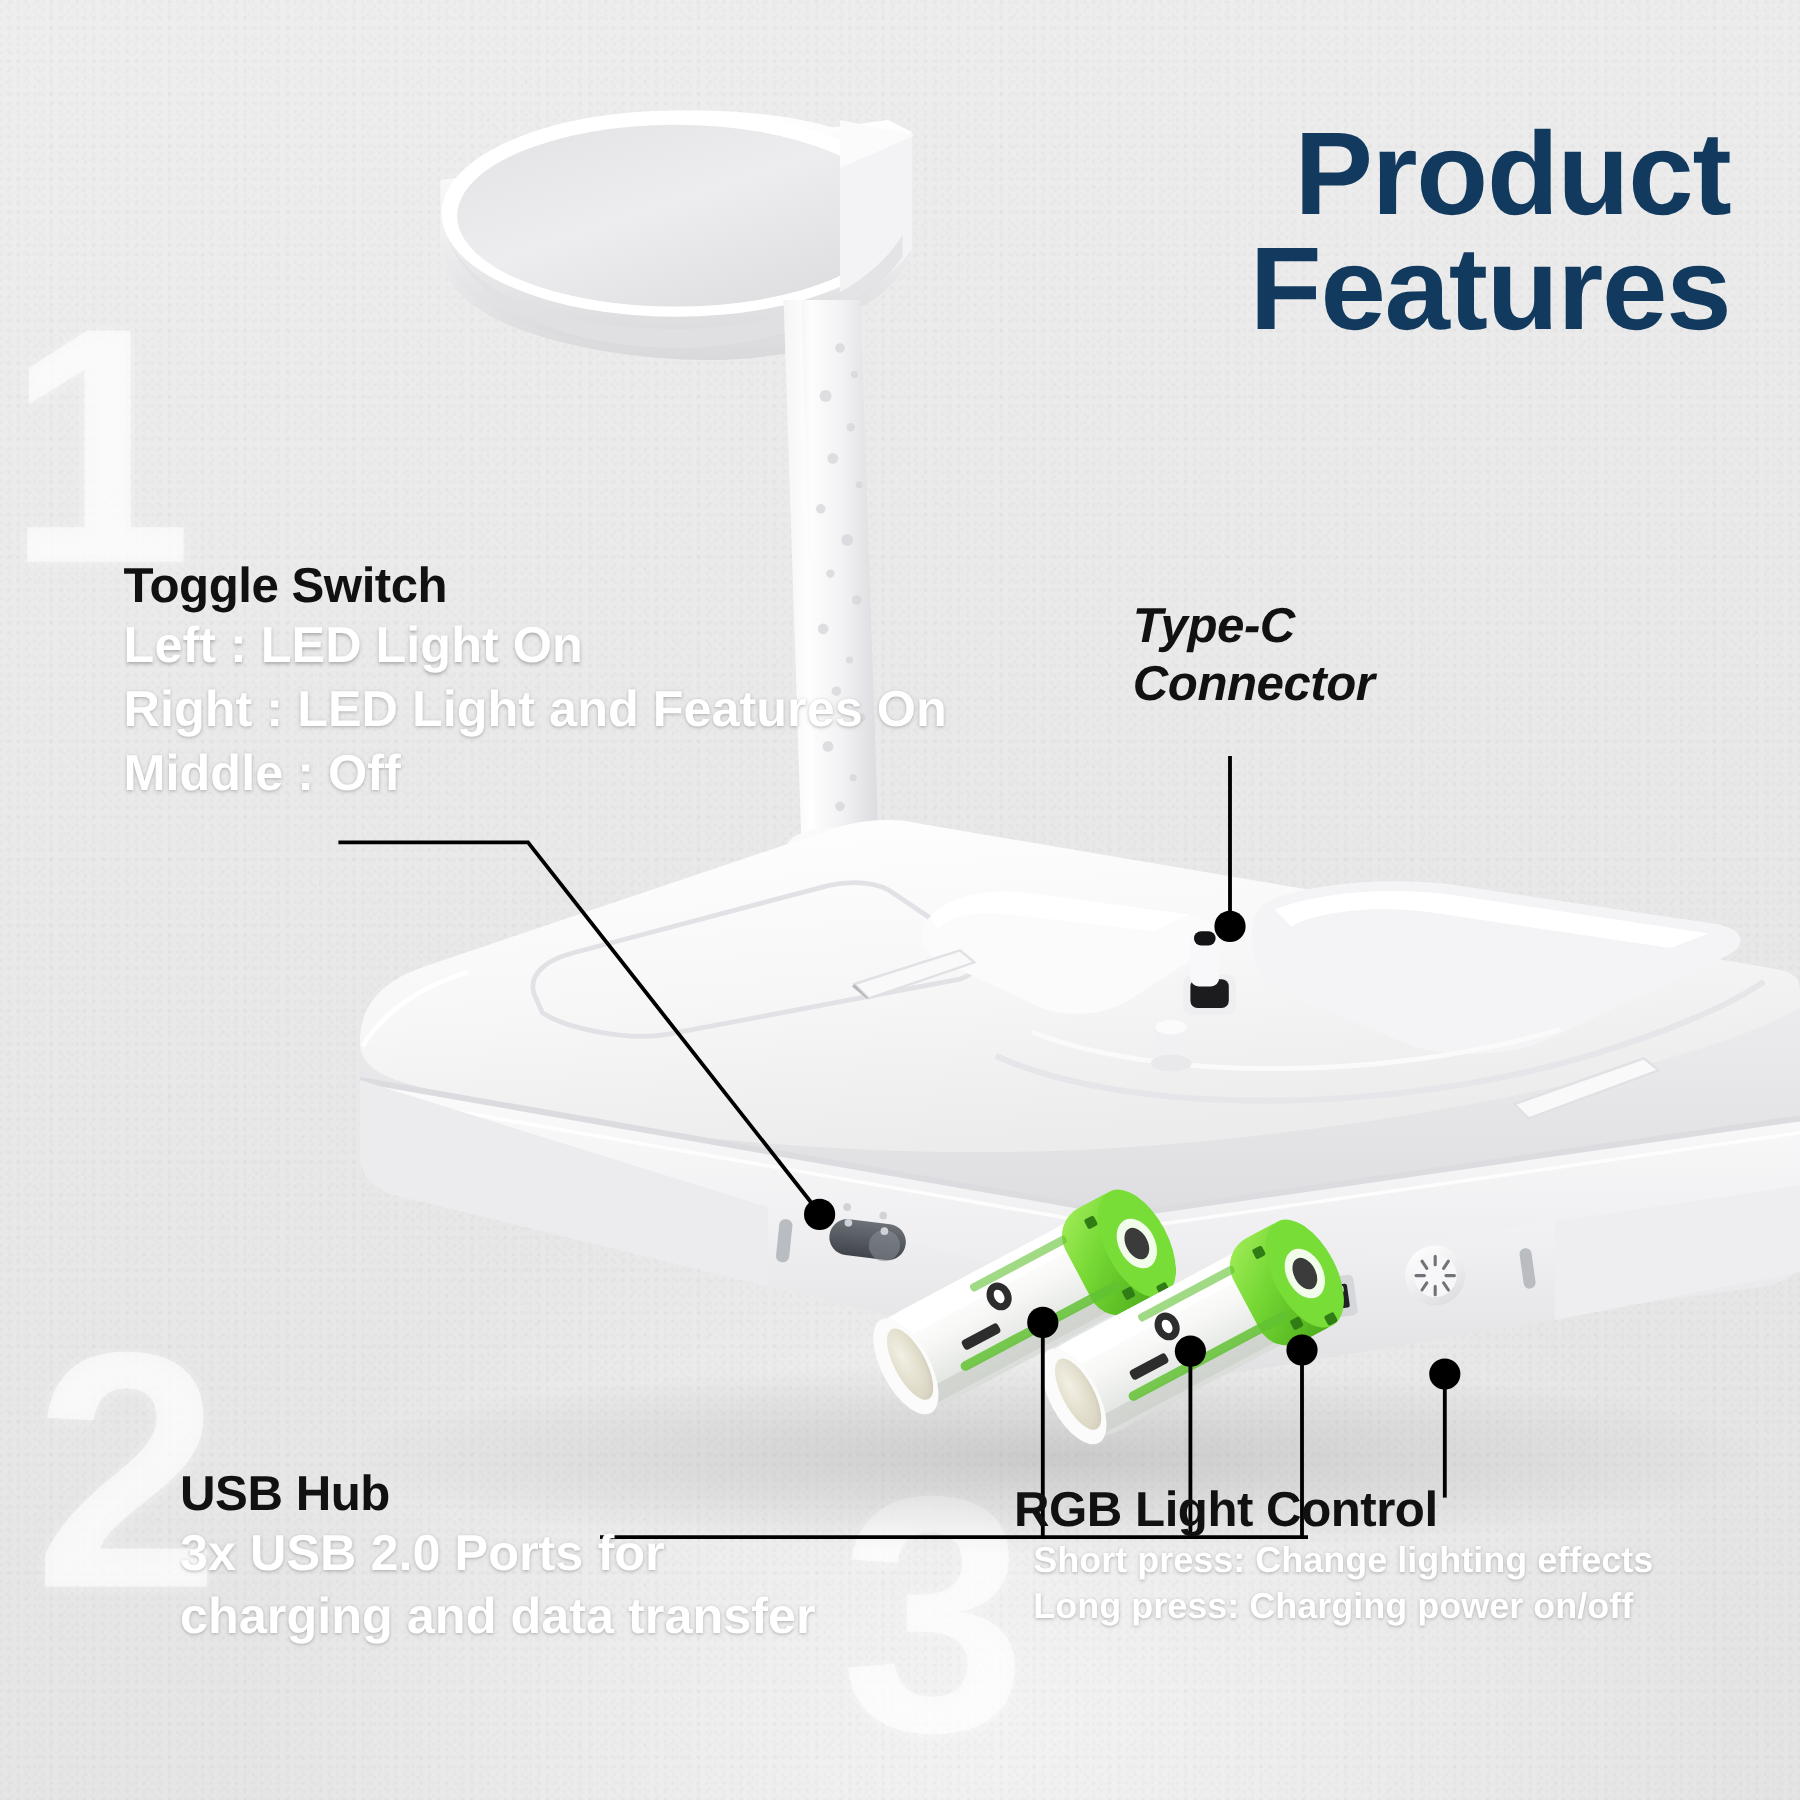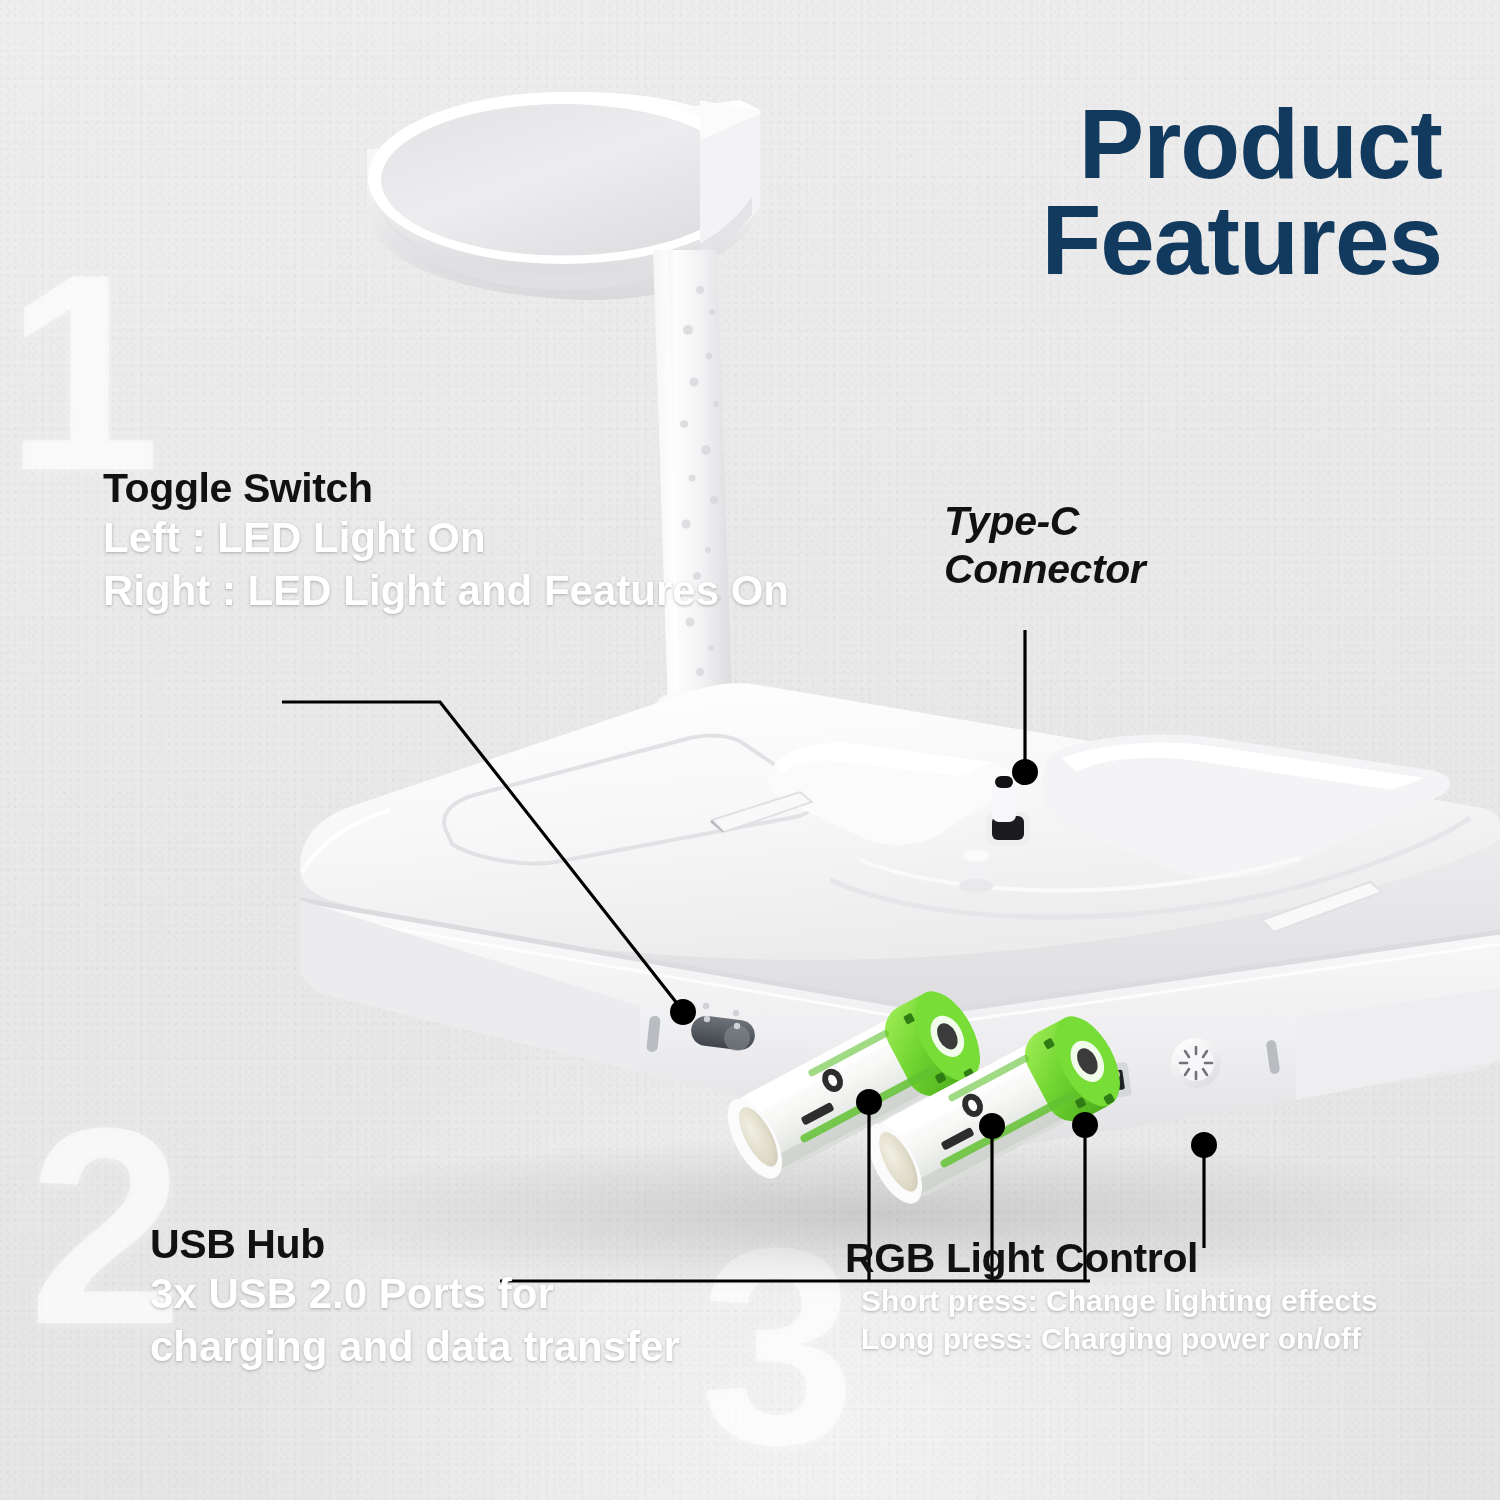--- a/index.html
+++ b/index.html
@@ -388,20 +388,21 @@
 
   <div id="heading">
     <span>Product</span>
     <span>Features</span>
   </div>
 
   <div class="callout" id="co-toggle">
     <div class="c-title">Toggle Switch</div>
     <div class="c-body">Left : LED Light On</div>
     <div class="c-body">Right : LED Light and Features On</div>
+    <div class="c-body">Middle : Off</div>
   </div>
 
   <div class="callout" id="co-typec">
     <div class="c-title">Type-C</div>
     <div class="c-title">Connector</div>
   </div>
 
   <div class="callout" id="co-usb">
     <div class="c-title">USB Hub</div>
     <div class="c-body">3x USB 2.0 Ports for</div>

